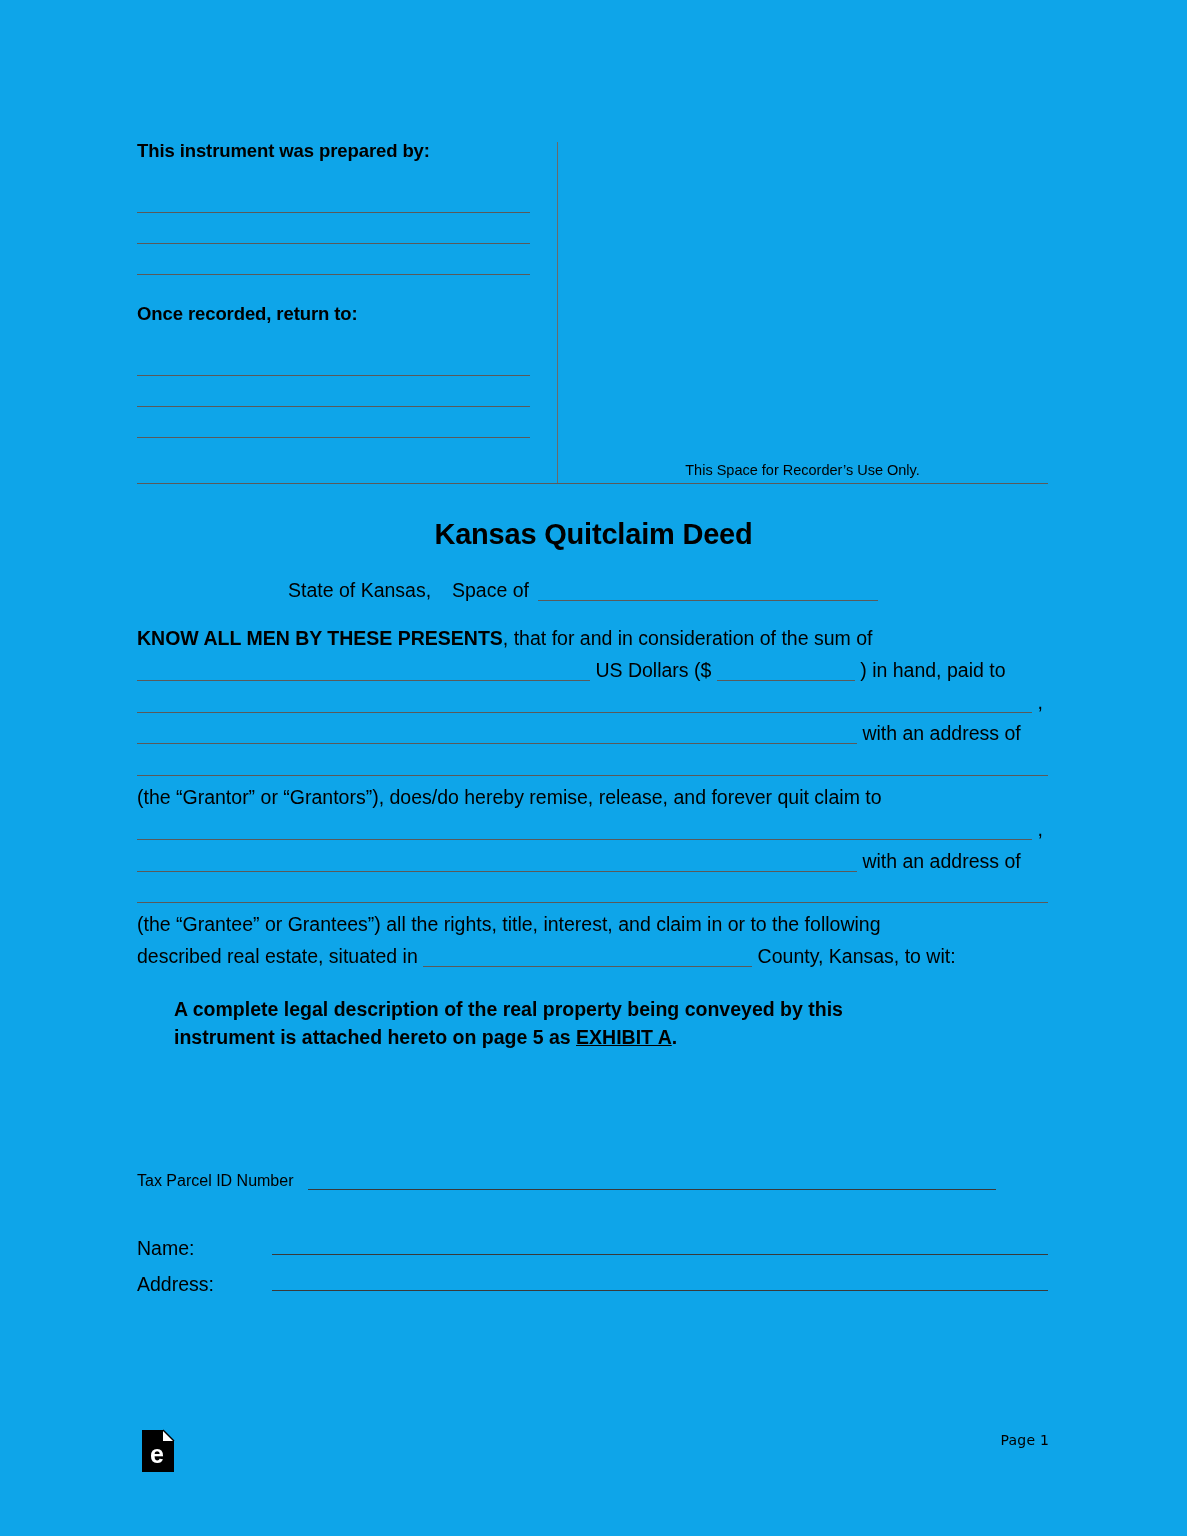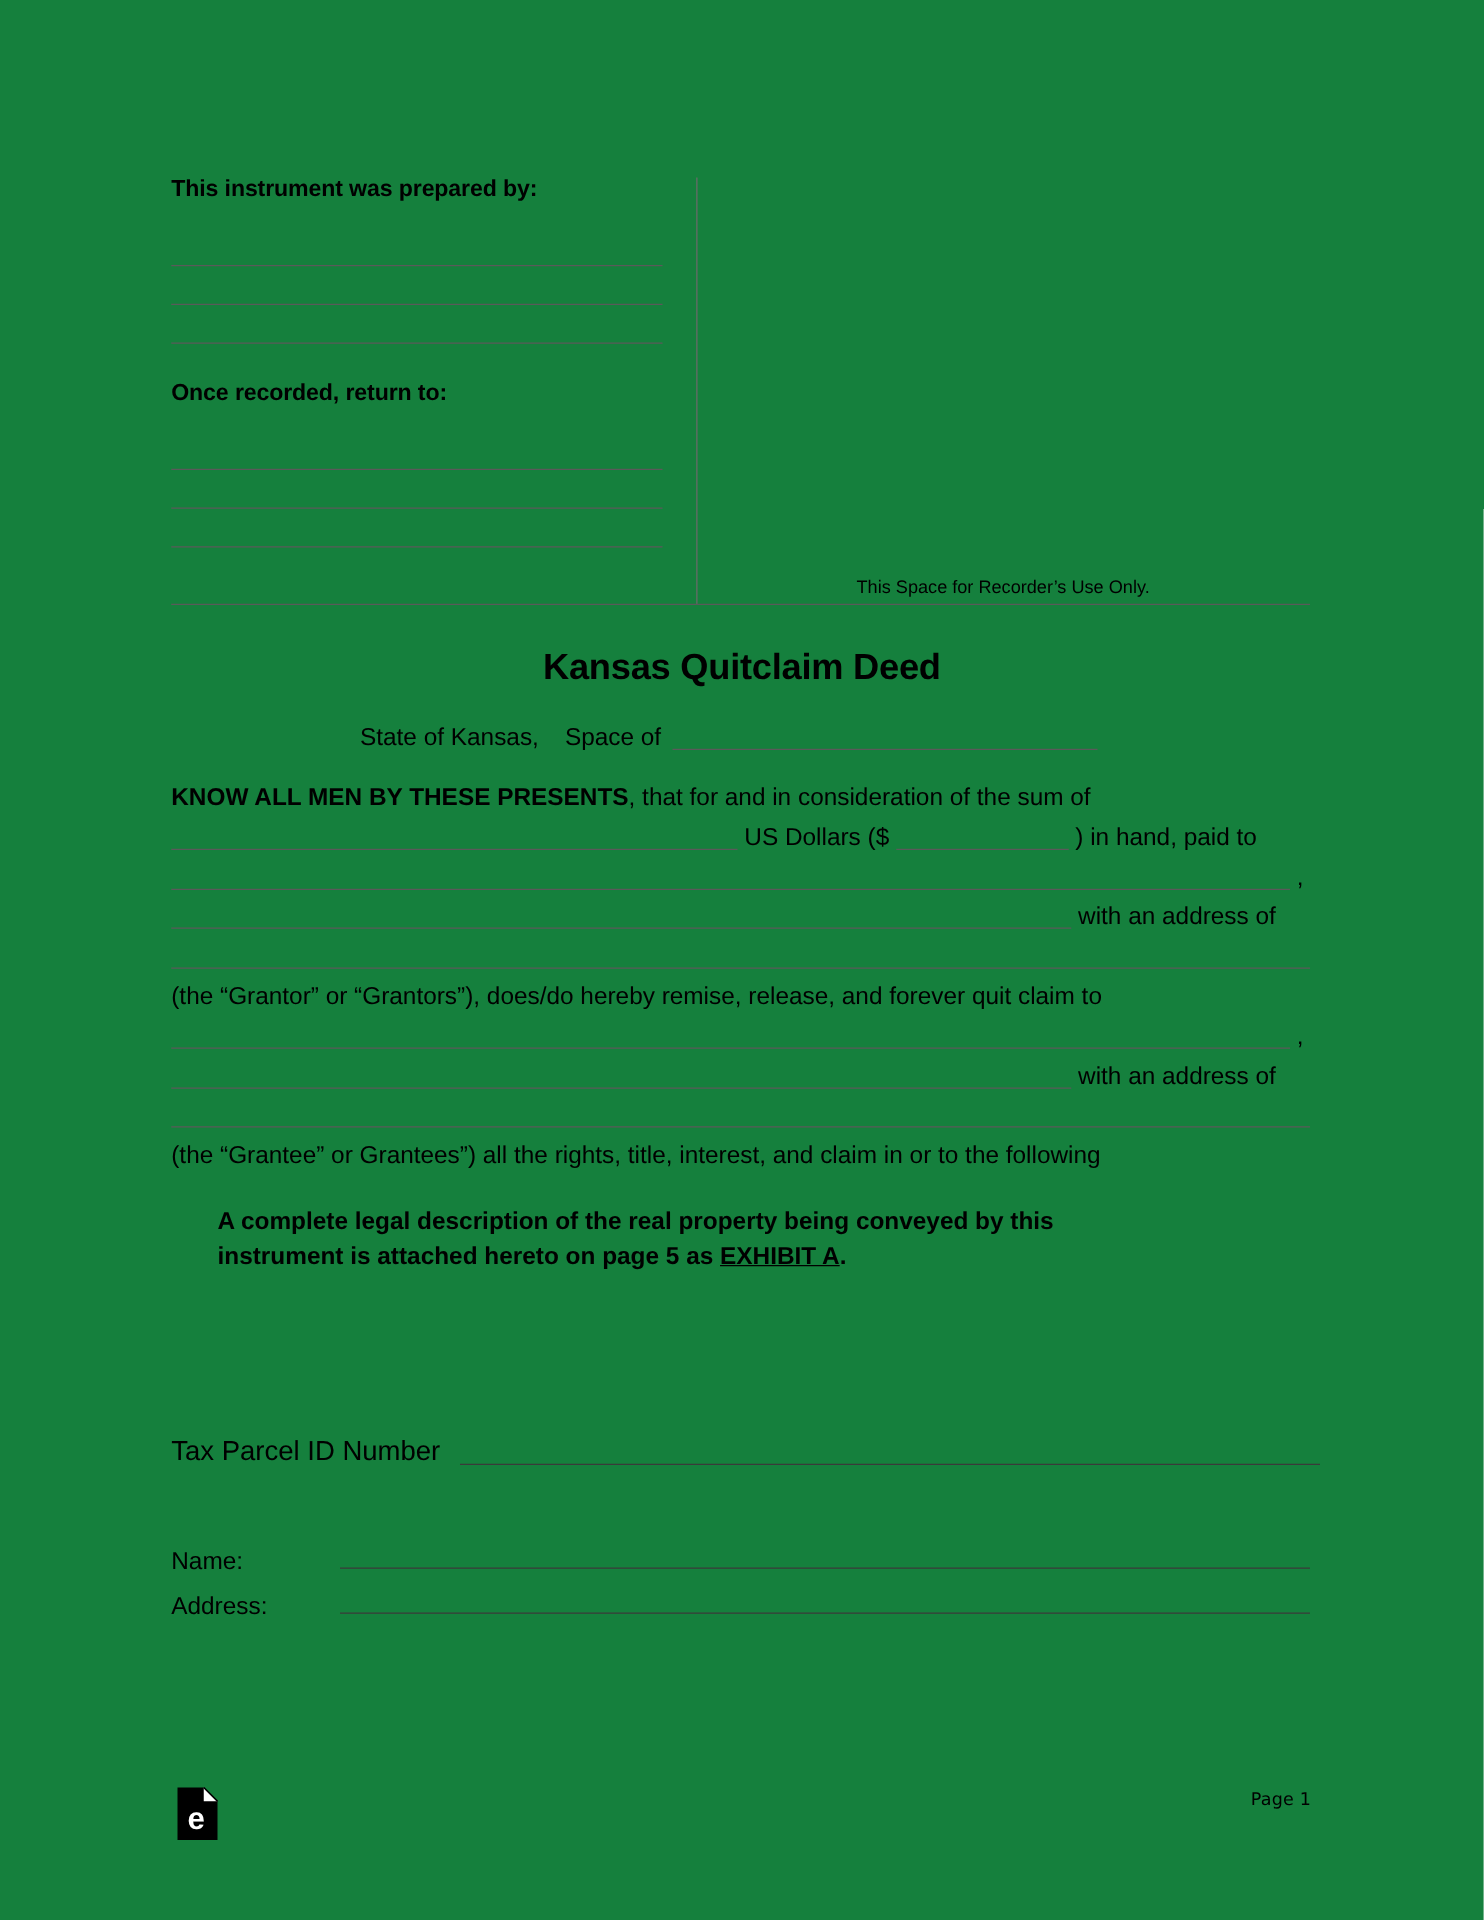--- a/index.html
+++ b/index.html
@@ -8,21 +8,21 @@
     background: #ffffff;
   }
   body {
     font-family: "Liberation Sans", sans-serif;
     color: #000000;
   }
   .page {
     position: relative;
     width: 1187px;
     height: 1536px;
-    background: #15803d;
+    background: #0ea5e9;
     overflow: hidden;
   }
 
   
   .header-block {
     position: absolute;
     left: 137px;
     top: 140px;
     width: 911px;
     height: 344px;
@@ -130,22 +130,22 @@
     text-align: justify;
     text-justify: inter-word;
   }
   .legal-note .underline { text-decoration: underline; }
   .legal-note .lastline { text-align: left; }
 
   
   .tax-parcel {
     position: absolute;
     left: 137px;
-    top: 1148px;
-    font-size: 22px;
+    top: 1172px;
+    font-size: 16px;
     white-space: nowrap;
     text-align: right;
   }
   .u-parcel {
     display: inline-block;
     width: 688px;
     border-bottom: 1.4px solid #3a3a3a;
     vertical-align: -4px;
     margin-left: 10px;
   }
@@ -274,20 +274,25 @@
       <span class="u u-w730"></span>
       <span>with an address of</span>
     </div>
 
     <div class="bline">
       <span class="u u-w911"></span>
     </div>
 
     <div class="bline">(the “Grantee” or Grantees”) all the rights, title, interest, and claim in or to the following</div>
 
+    <div class="bline">
+      <span>described real estate, situated in</span>
+      <span class="u u-w300"></span>
+      <span>County, Kansas, to wit:</span>
+    </div>
 
     <div class="legal-note">
       <div>A complete legal description of the real property being conveyed by this</div>
       <div class="lastline"><span>instrument is attached hereto on page 5 as </span><span class="underline">EXHIBIT A</span><span>.</span></div>
     </div>
   </div>
 
   <div class="tax-parcel">
     <span>Tax Parcel ID Number</span>
     <span class="u-parcel"></span>

